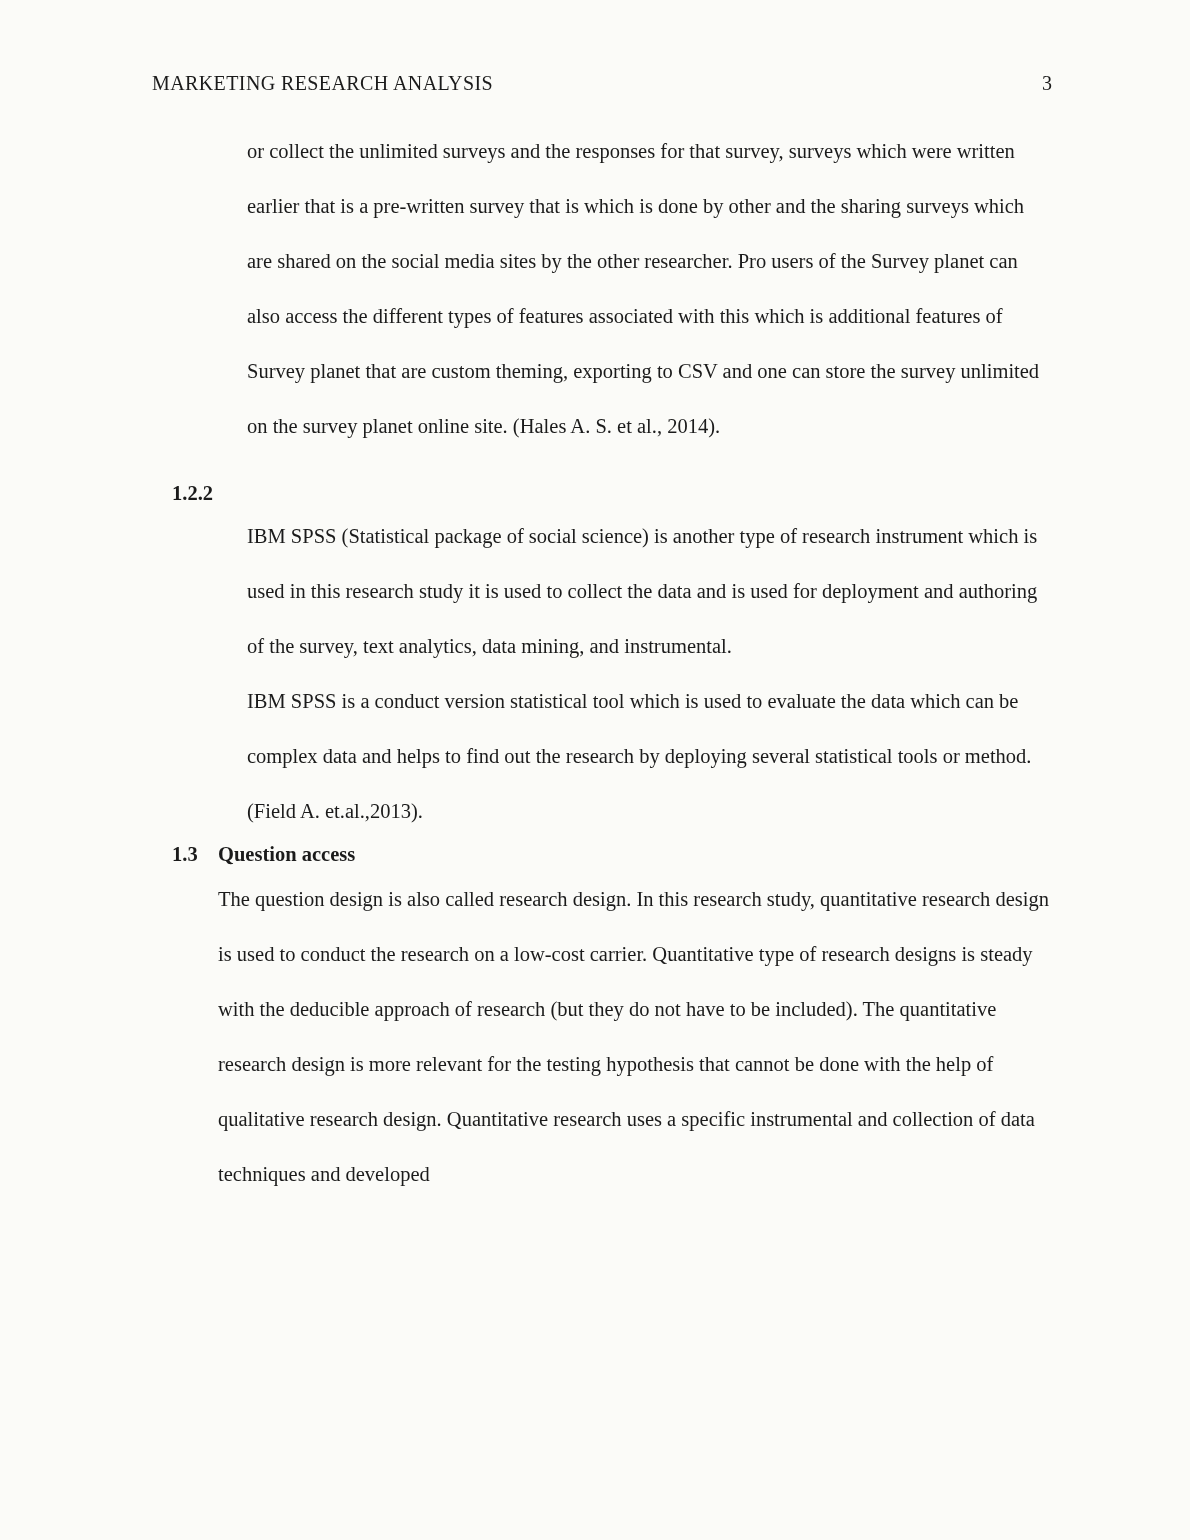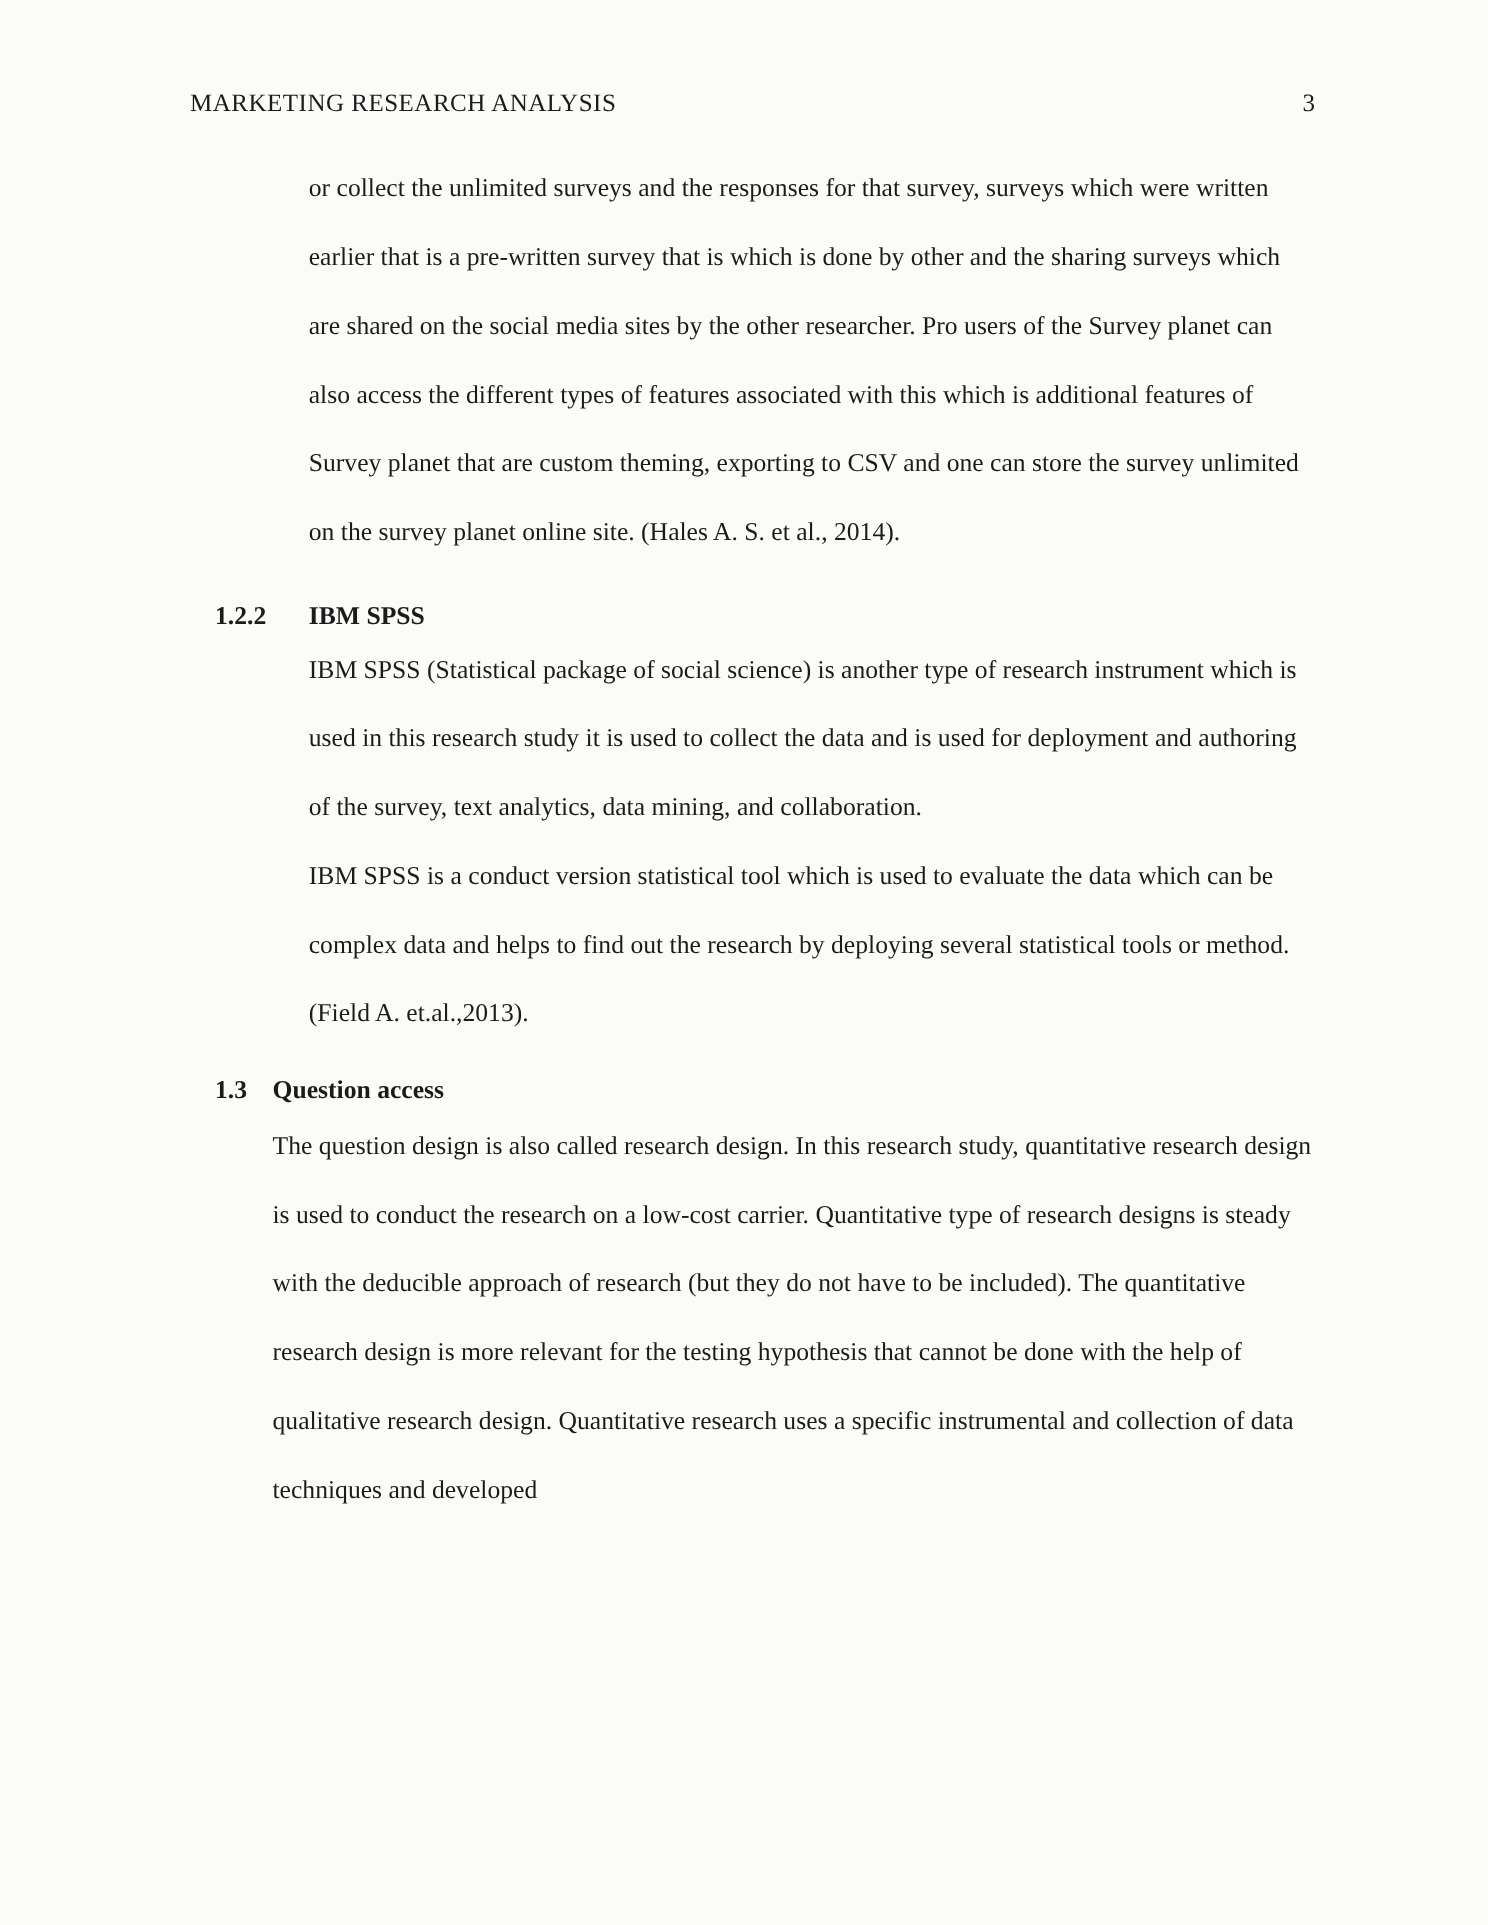--- a/index.html
+++ b/index.html
@@ -52,44 +52,43 @@
   .indent-mid  { margin-left: 66px; }   
   .heading {
     display: flex;
     font-weight: bold;
     font-size: 20.5px;
     line-height: 31px;
     margin: 0;
   }
   .heading-sub { margin-top: 24px; }
   .heading-sub .heading-number { margin-left: 20px; width: 75px; flex: 0 0 auto; }
-  .heading-main { margin-top: 18px; margin-bottom: 2px; }
+  .heading-main { margin-top: 0; margin-bottom: 2px; }
   .heading-main .heading-number { margin-left: 20px; width: 46px; flex: 0 0 auto; }
   .heading-title { flex: 1; }
 </style>
 </head>
 <body>
 
 <div class="page">
 
   <header class="page-header">
     <span class="running-head">MARKETING RESEARCH ANALYSIS</span>
     <span class="page-number">3</span>
   </header>
 
   <main class="page-body">
 
     <p class="para indent-deep">or collect the unlimited surveys and the responses for that survey, surveys which were written earlier that is a pre-written survey that is which is done by other and the sharing surveys which are shared on the social media sites by the other researcher. Pro users of the Survey planet can also access the different types of features associated with this which is additional features of Survey planet that are custom theming, exporting to CSV and one can store the survey unlimited on the survey planet online site. (Hales A. S. et al., 2014).</p>
 
     <h2 class="heading heading-sub">
       <span class="heading-number">1.2.2</span>
-      <span class="heading-title">IBM SPSS</span>
     </h2>
 
-    <p class="para indent-deep">IBM SPSS (Statistical package of social science) is another type of research instrument which is used in this research study it is used to collect the data and is used for deployment and authoring of the survey, text analytics, data mining, and collaboration.</p>
+    <p class="para indent-deep">IBM SPSS (Statistical package of social science) is another type of research instrument which is used in this research study it is used to collect the data and is used for deployment and authoring of the survey, text analytics, data mining, and instrumental.</p>
 
     <p class="para indent-deep">IBM SPSS is a conduct version statistical tool which is used to evaluate the data which can be complex data and helps to find out the research by deploying several statistical tools or method. (Field A. et.al.,2013).</p>
 
     <h2 class="heading heading-main">
       <span class="heading-number">1.3</span>
       <span class="heading-title">Question access</span>
     </h2>
 
     <p class="para indent-mid">The question design is also called research design. In this research study, quantitative research design is used to conduct the research on a low-cost carrier. Quantitative type of research designs is steady with the deducible approach of research (but they do not have to be included). The quantitative research design is more relevant for the testing hypothesis that cannot be done with the help of qualitative research design. Quantitative research uses a specific instrumental and collection of data techniques and developed</p>
 

